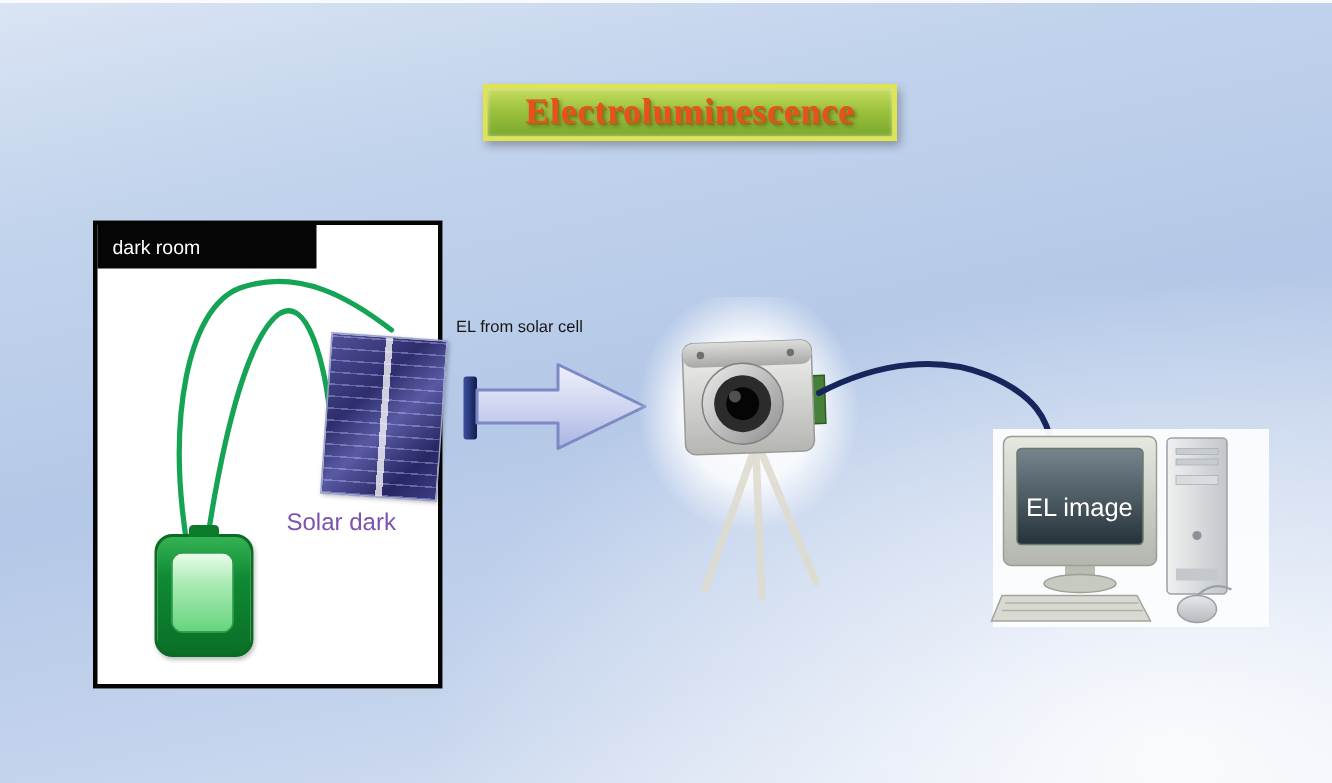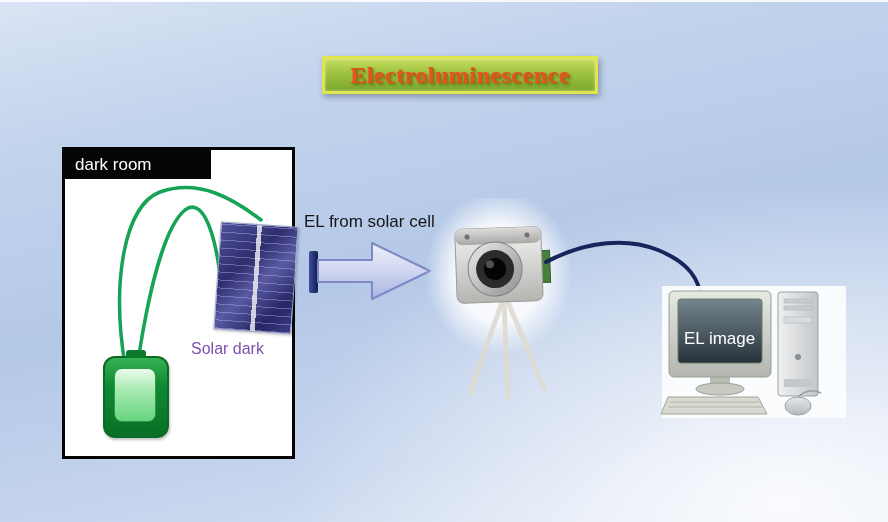--- a/index.html
+++ b/index.html
@@ -27,21 +27,21 @@
     text-shadow:1px 1px 0 #8a7a10, 2px 2px 3px rgba(0,0,0,0.35);
   }
 
   
   #dark-room{
     left:62px; top:147px; width:227px; height:306px;
     background:#ffffff; border:3px solid #050505;
   }
   #dark-room-label{
     left:0; top:0; width:146px; height:29px; box-sizing:border-box;
-    background:#050505; color:#ffffff; font-size:17px;
+    background:#050505; color:#ffffff; font-size:13px;
     line-height:29px; padding-left:10px;
   }
   #wires{left:0; top:0; width:227px; height:306px;}
   #solar-cell{
     left:152px; top:74px; width:76px; height:106px;
     transform:rotate(4deg);
     border:1px solid #9aa2c8;
     background:
       linear-gradient(90deg, rgba(255,255,255,0) 0 47%, rgba(255,255,255,0.75) 47% 53%, rgba(255,255,255,0) 53% 100%),
       repeating-linear-gradient(0deg, rgba(205,210,255,0.35) 0 1px, rgba(255,255,255,0) 1px 8px),
@@ -60,21 +60,21 @@
     border:1px solid #2e9b4a;
     background:linear-gradient(180deg,#eafcea 0%, #a8eab2 40%, #66d47e 100%);
   }
   #battery-cap{
     left:21px; top:-8px; width:20px; height:8px;
     background:#0c7a2b; border-radius:3px 3px 0 0;
   }
   #power-supply-label{left:12px; top:281px; font-size:17px; color:#f0c43c;}
 
   
-  #el-label{left:304px; top:212px; font-size:17px; color:#161616;}
+  #el-label{left:304px; top:212px; font-size:11px; color:#161616;}
   #el-arrow{left:308px; top:238px; width:126px; height:66px;}
 
   
   #camera-label{
     left:442px; top:168px; width:192px; text-align:center;
     font-size:17px; font-weight:600; color:#e92525;
   }
   #camera-image{left:424px; top:198px; width:150px; height:205px;}
 
   

